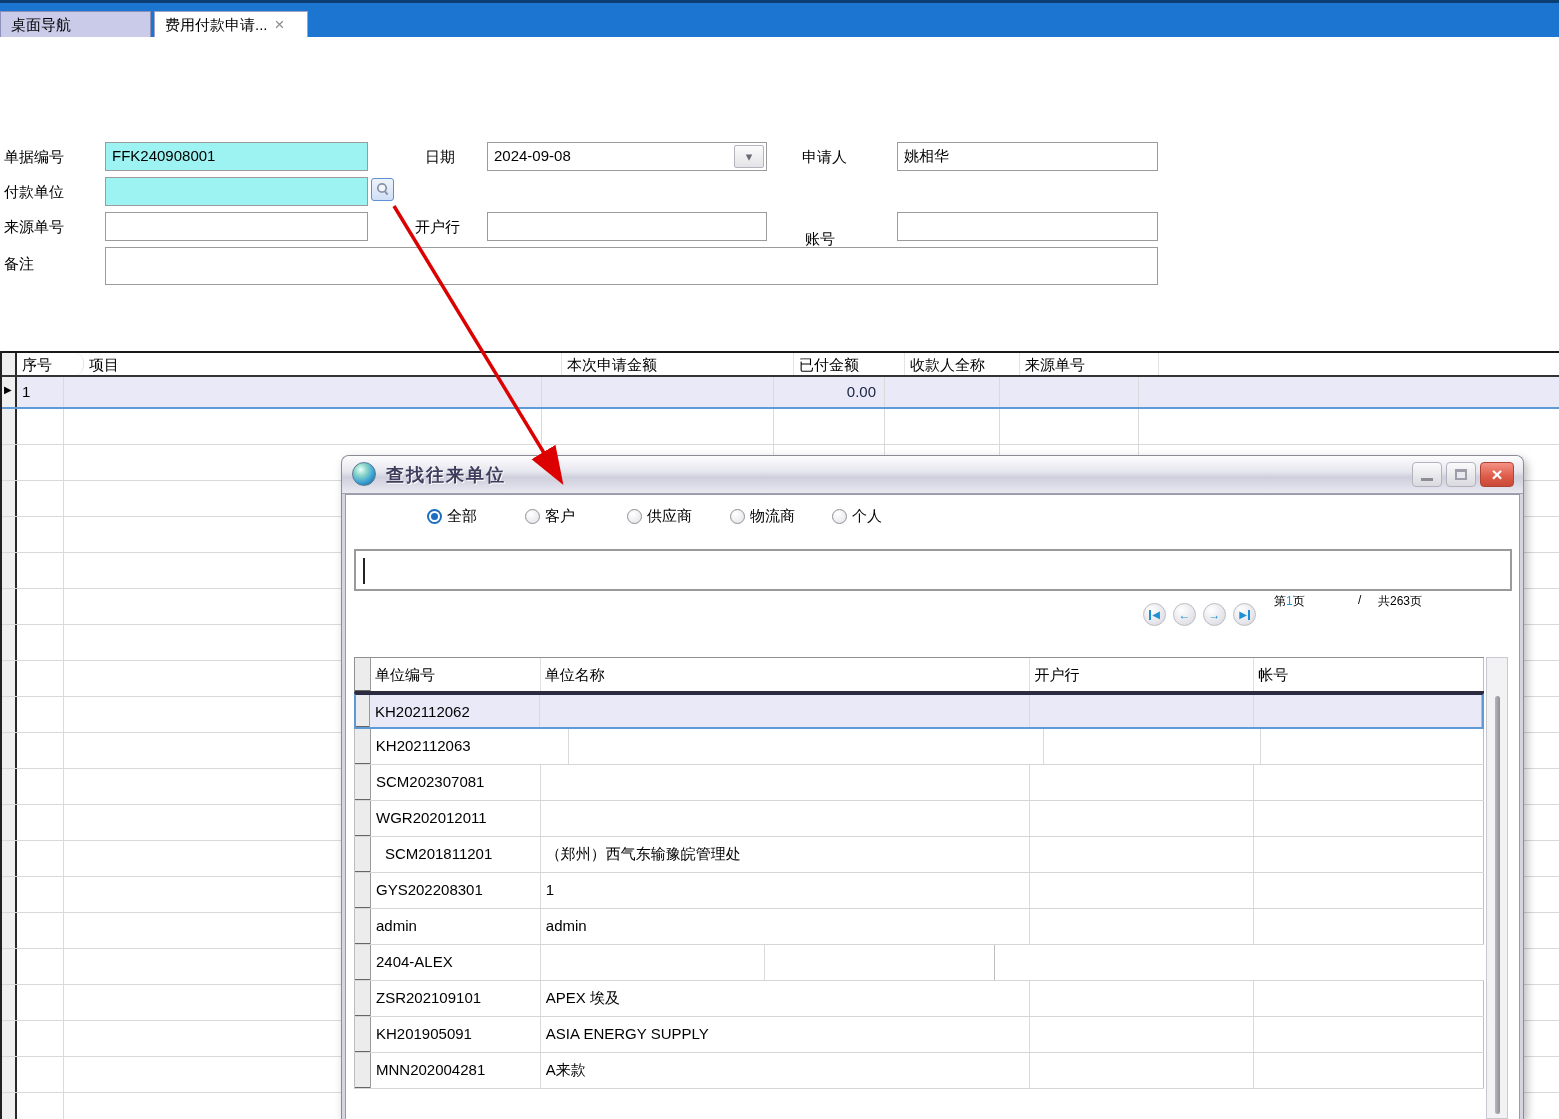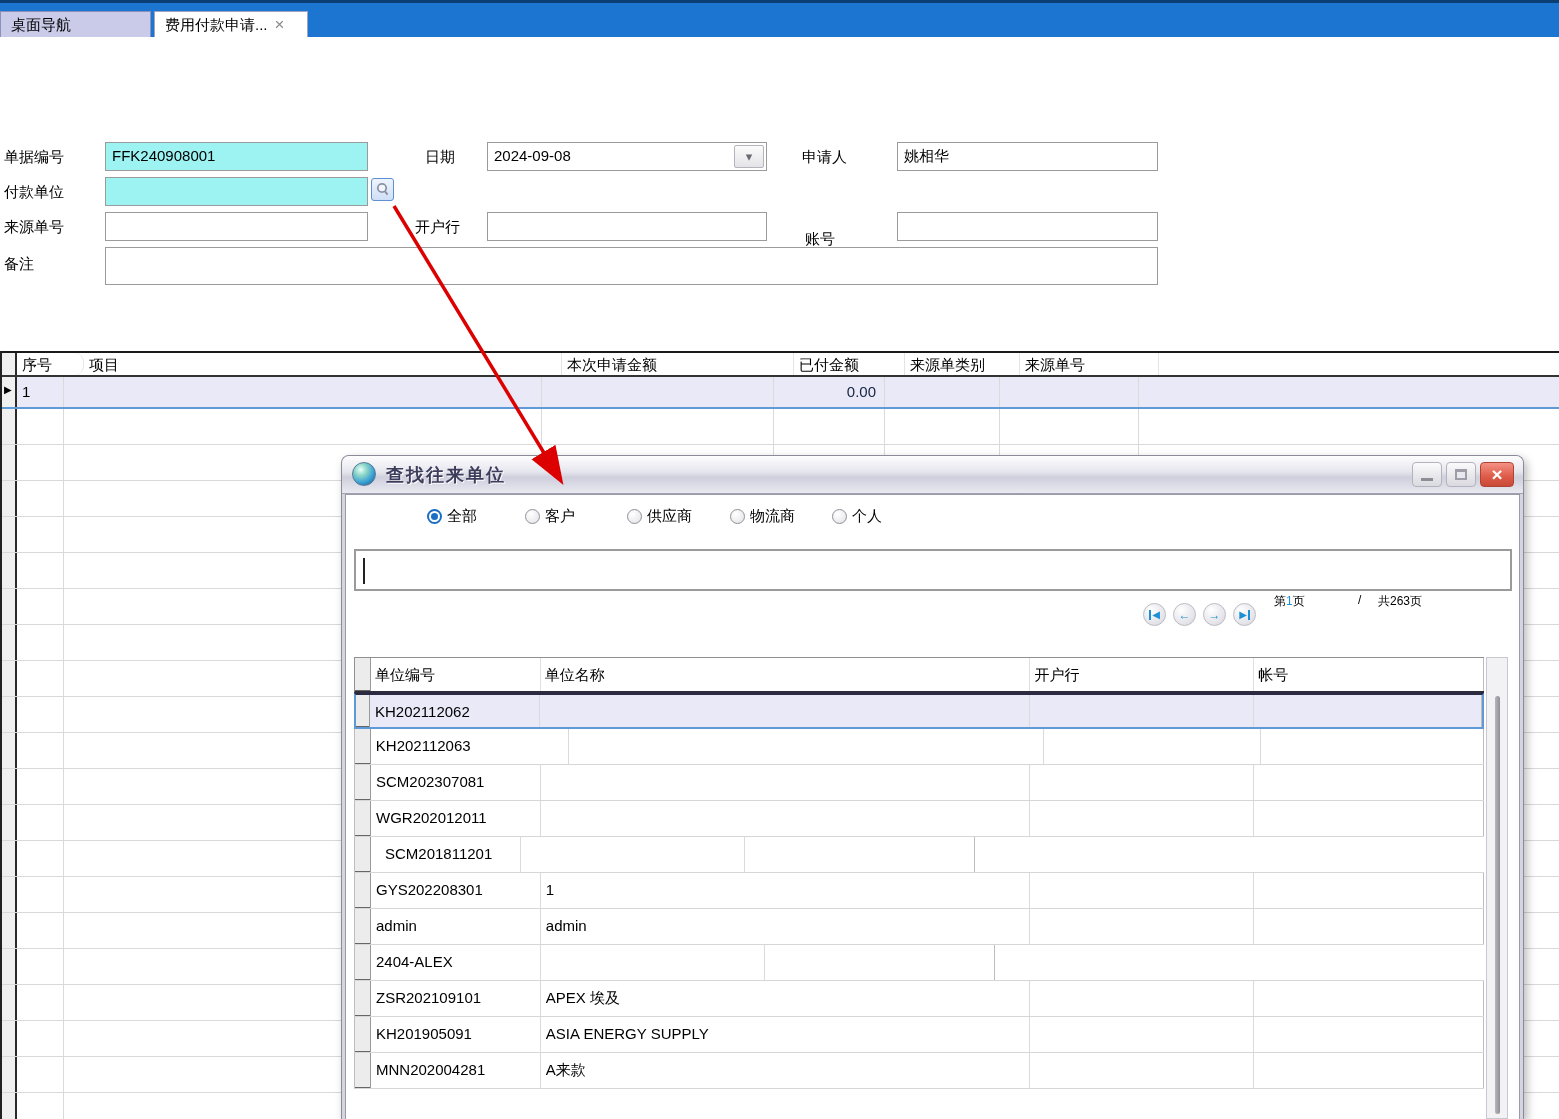--- a/index.html
+++ b/index.html
@@ -133,21 +133,21 @@
   <div class="abs fld" style="left:897px;top:212px;width:261px;height:29px;"></div>
   <div class="abs fld" style="left:105px;top:247px;width:1053px;height:38px;"></div>
 
   <div class="abs grid">
     <div class="g-head">
       <div class="g-hcell g-c0" style="width:15px;"></div>
       <div class="g-hcell" style="width:67px;border-radius:9px;">序号</div>
       <div class="g-hcell" style="width:478px;">项目</div>
       <div class="g-hcell" style="width:232px;">本次申请金额</div>
       <div class="g-hcell" style="width:111px;">已付金额</div>
-      <div class="g-hcell" style="width:115px;">来源单类别</div>
+      <div class="g-hcell" style="width:115px;">收款人全称</div>
       <div class="g-hcell" style="width:139px;">来源单号</div>
       <div class="g-hcell" style="flex:1;border-right:none;"></div>
     </div>
     <div id="main-rows">
         <div class="g-row sel" style="height: 32px;">
           <div class="g-cell g-c0" style="width: 15px;">
             <span class="g-marker">▶</span>
           </div>
           <div class="g-cell" style="width: 47px;">1</div>
           <div class="g-cell" style="width: 478px;"></div>
@@ -452,21 +452,22 @@
             </div>
             <div class="d-row">
               <div class="d-cell d-c0" style="width: 16px;"></div>
               <div class="d-cell" style="width: 170px;">WGR202012011</div>
               <div class="d-cell" style="width: 490px;"></div>
               <div class="d-cell" style="width: 224px;"></div>
               <div class="d-cell" style="width: 230px; border-right: 1px solid rgb(189, 189, 189);"></div>
             </div>
             <div class="d-row">
               <div class="d-cell d-c0" style="width: 16px;"></div>
-              <div class="d-cell" style="width: 150px; padding-left: 14px;">SCM201811201</div>
+              <div class="d-cell" style="width: 170px; padding-left: 14px;">SCM201811201</div>
+              <div class="d-cell" style="width: 490px;">（郑州）西气东输豫皖管理处</div>
               <div class="d-cell" style="width: 224px;"></div>
               <div class="d-cell" style="width: 230px; border-right: 1px solid rgb(189, 189, 189);"></div>
             </div>
             <div class="d-row">
               <div class="d-cell d-c0" style="width: 16px;"></div>
               <div class="d-cell" style="width: 170px;">GYS202208301</div>
               <div class="d-cell" style="width: 490px;">1</div>
               <div class="d-cell" style="width: 224px;"></div>
               <div class="d-cell" style="width: 230px; border-right: 1px solid rgb(189, 189, 189);"></div>
             </div>

